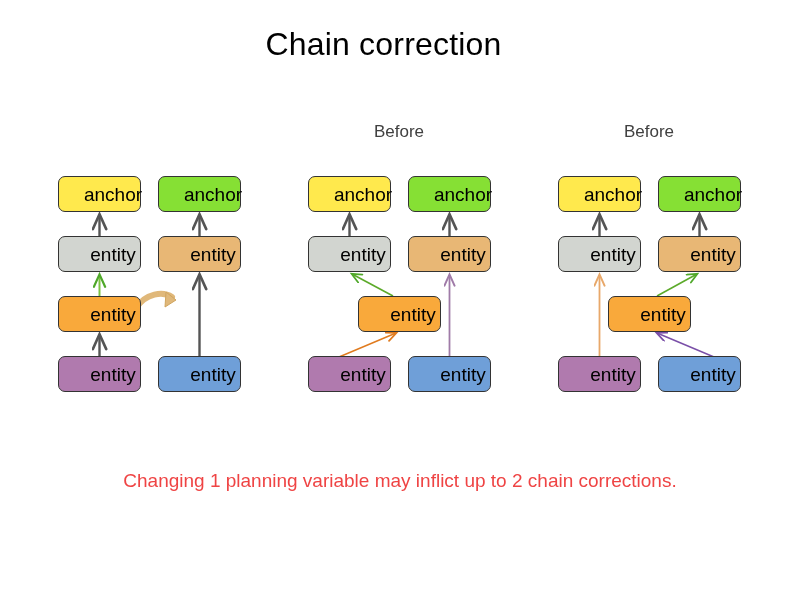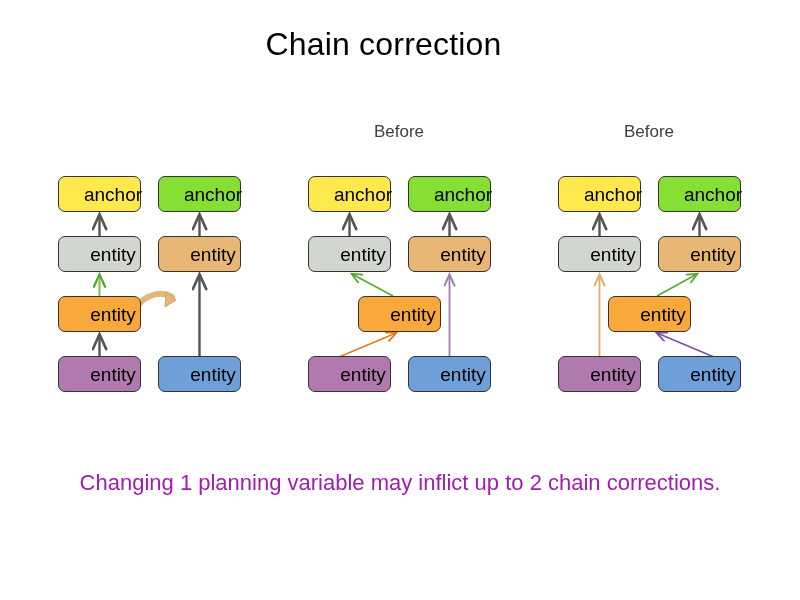--- a/index.html
+++ b/index.html
@@ -37,22 +37,22 @@
     font-size: 17px;
     text-align: center;
     color: #404040;
   }
   .caption {
     position: absolute;
     left: 0;
     top: 470px;
     width: 800px;
     text-align: center;
-    font-size: 22px;
-    color: #a21caf;
+    font-size: 19px;
+    color: #ef4444;
   }
   .node {
     position: absolute;
     width: 83px;
     height: 36px;
     box-sizing: border-box;
     border: 1.4px solid #333333;
     border-radius: 7px;
     display: flex;
     align-items: center;

